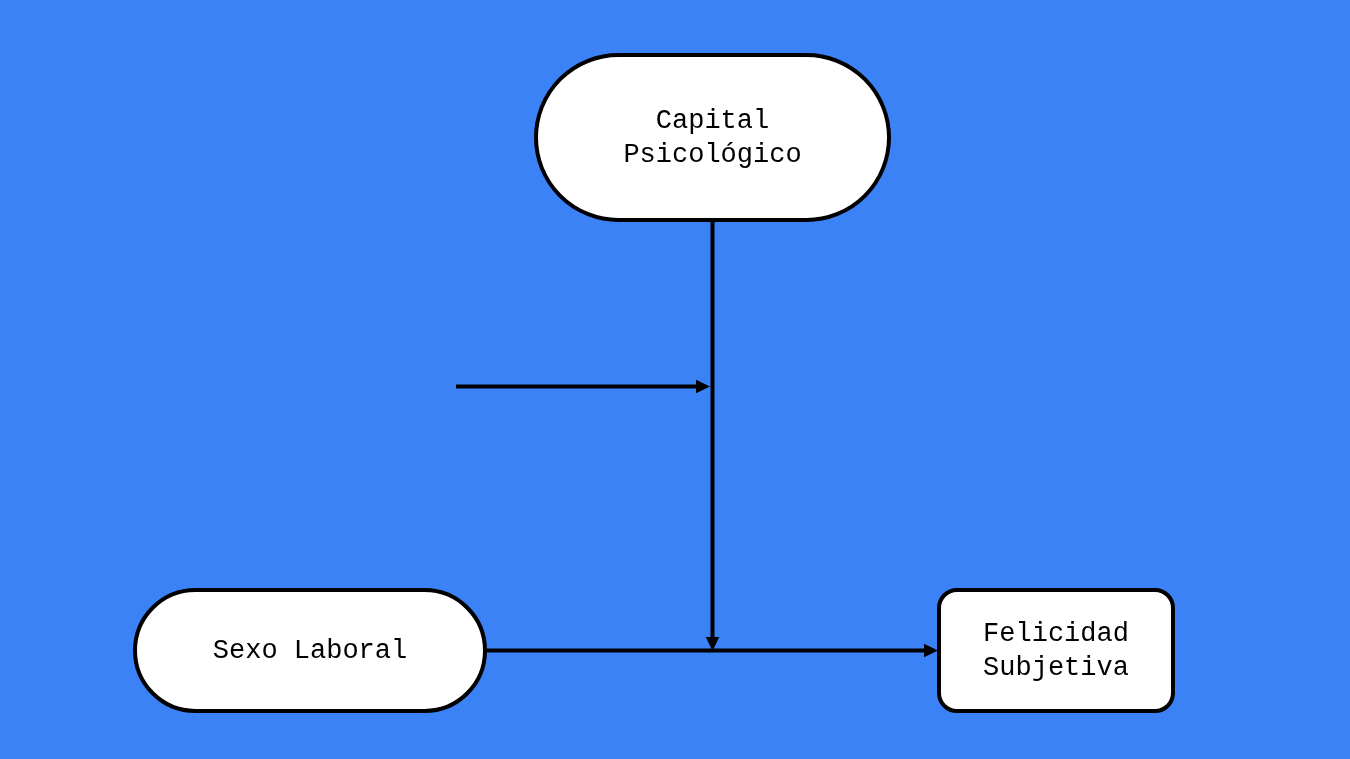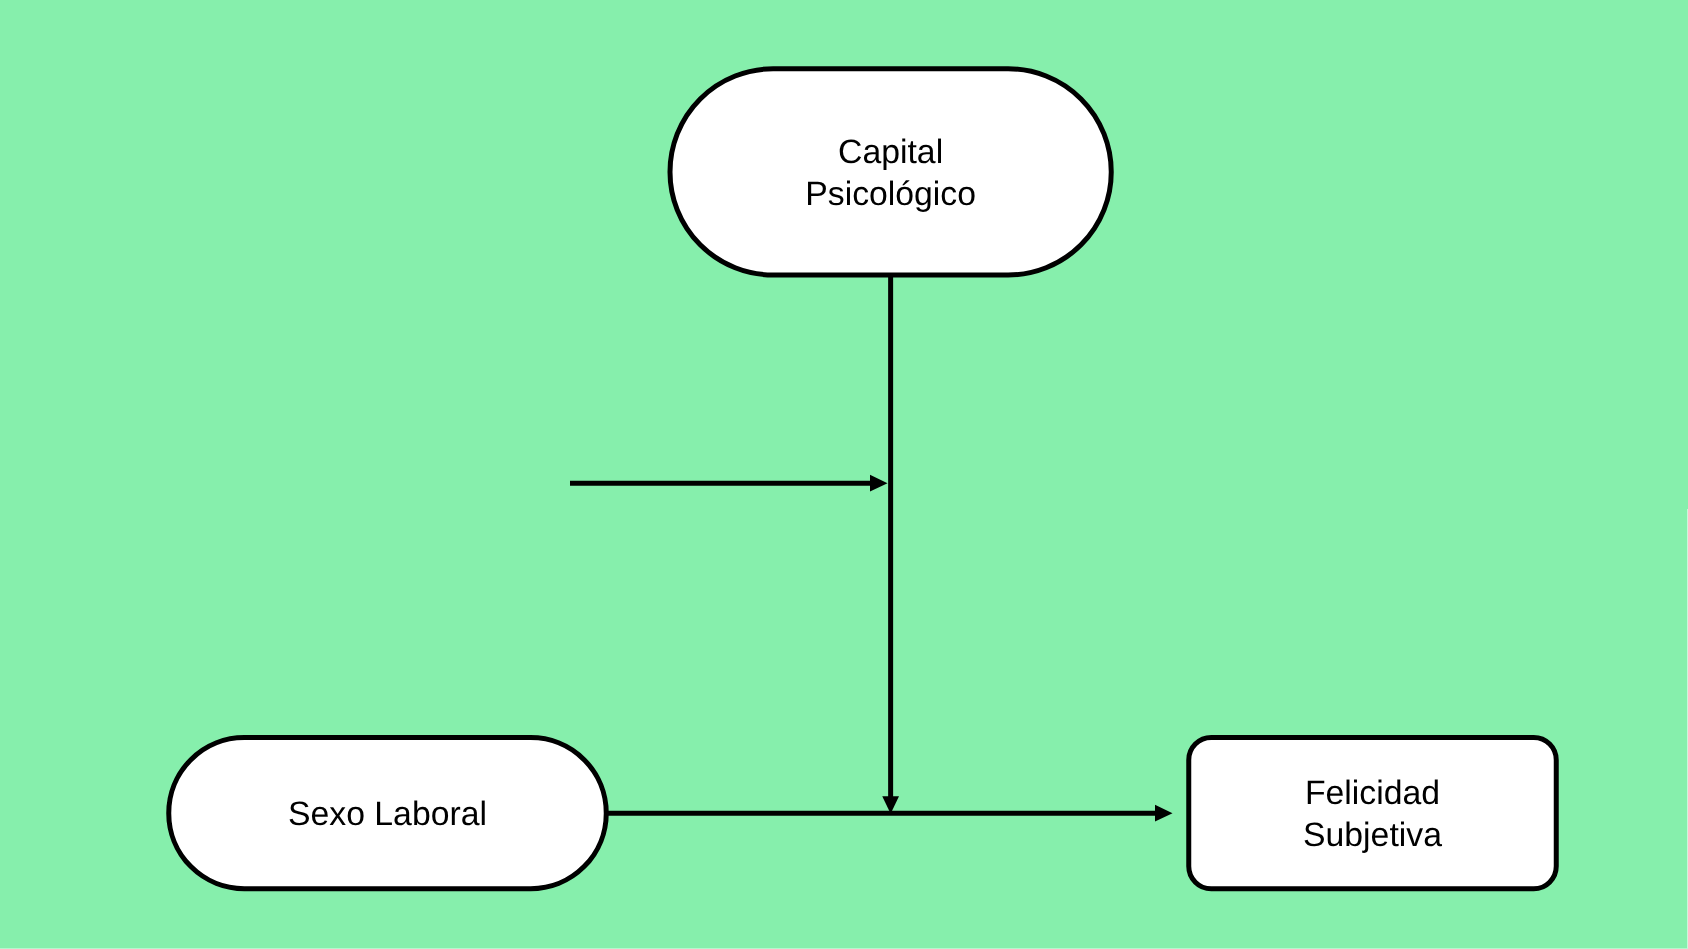--- a/index.html
+++ b/index.html
@@ -4,22 +4,22 @@
 <style>
   html, body {
     margin: 0;
     padding: 0;
     background: #ffffff;
   }
   .canvas {
     position: relative;
     width: 1350px;
     height: 759px;
-    background: #86efac;
-    font-family: Liberation Sans, sans-serif;
+    background: #3b82f6;
+    font-family: Liberation Mono, monospace;
     overflow: hidden;
   }
   .edges-layer {
     position: absolute;
     left: 0;
     top: 0;
     width: 1350px;
     height: 759px;
   }
   .node {
@@ -55,24 +55,23 @@
   .node-acoso {
     left: 133px;
     top: 588px;
     width: 354px;
     height: 125px;
     border-radius: 62.5px;
   }
   .node-felicidad {
     left: 937px;
     top: 588px;
-    width: 298px;
+    width: 238px;
     height: 125px;
     border-radius: 20px;
-    margin-left: 12px;
   }
 </style>
 </head>
 <body>
 
 <div class="canvas">
 
   <svg class="edges-layer" viewBox="0 0 1350 759" xmlns="http://www.w3.org/2000/svg">
 
     <g>

